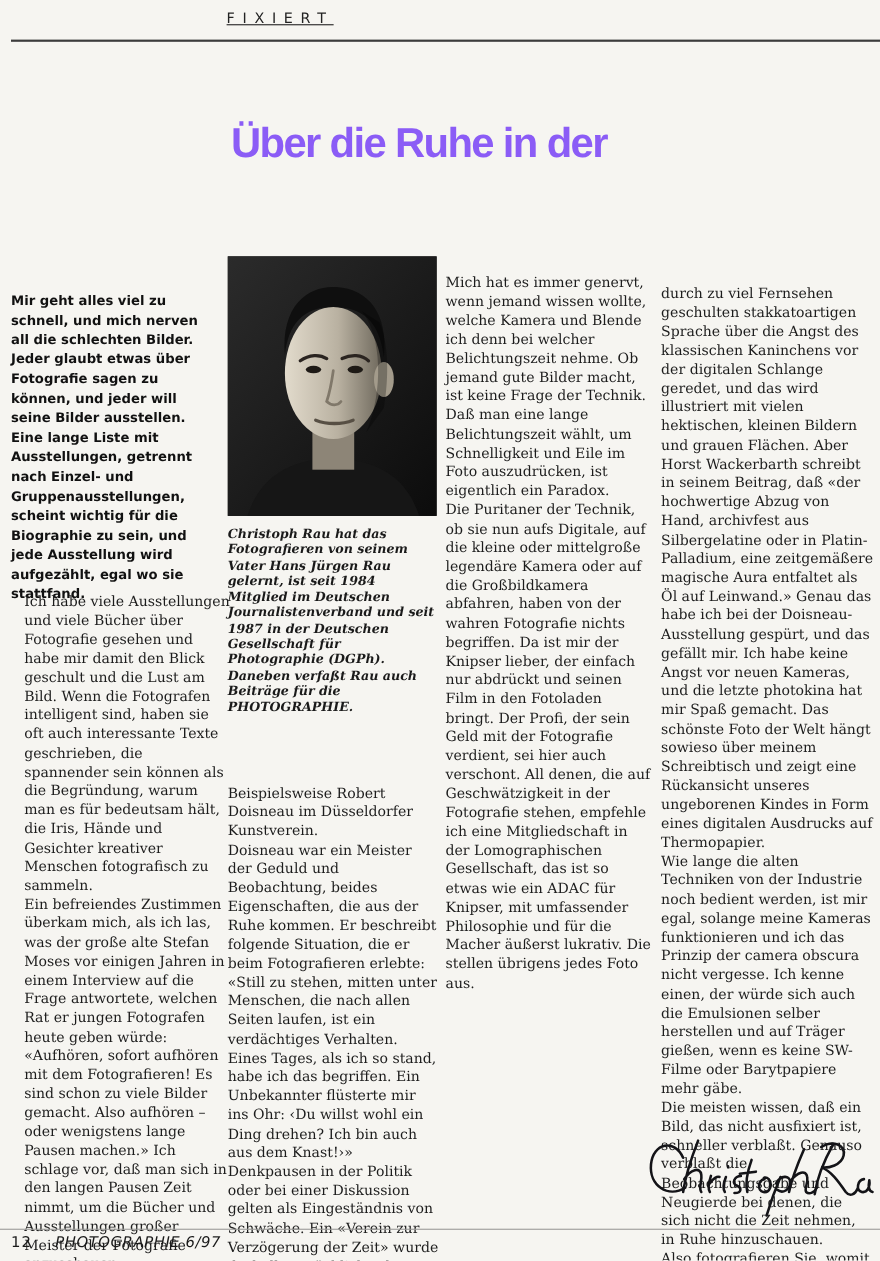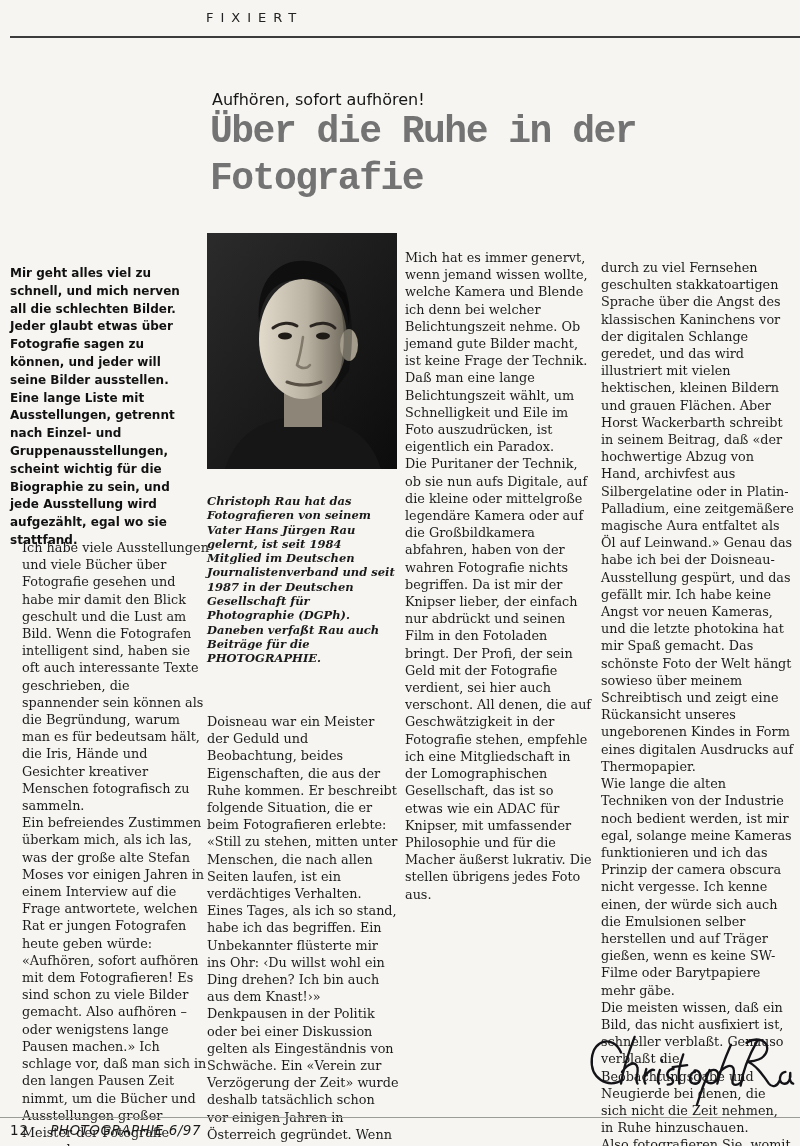--- a/index.html
+++ b/index.html
@@ -7,49 +7,49 @@
     width:800px; height:1146px; position:relative;
     background:#f6f5f1; color:#1c1c1c;
     font-family:"DejaVu Serif", serif;
     overflow:hidden;
   }
   .page { position:absolute; inset:0; }
 
   .section-label {
     position:absolute; left:206px; top:10px;
     font-family:"DejaVu Sans", sans-serif;
-    font-size:13px; letter-spacing:7px; font-weight:500; color:#232323;
+    font-size:13px; letter-spacing:7px; font-weight:500; color:#232323;text-decoration:underline;
   }
   .header-rule { position:absolute; left:10px; top:36px; width:790px; height:2px; background:#3c3c3c; }
 
   .kicker {
     position:absolute; left:212px; top:90px;
     font-family:"DejaVu Sans", sans-serif; font-size:16px; font-weight:500; color:#151515;
   }
   .title {
     position:absolute; left:210px; top:108px; margin:0; width:560px;
-    font-family:Liberation Mono, monospace; font-weight:800;
-    font-size:38px; line-height:47px; letter-spacing:-1.5px; color:#737373;
+    font-family:Liberation Sans, sans-serif; font-weight:800;
+    font-size:38px; line-height:47px; letter-spacing:-1.5px; color:#8b5cf6;
   }
 
   .col { position:absolute; font-size:12.8px; line-height:17.2px;margin-top:25px; }
   .col p { margin:0; }
 
   .intro-block { left:10px; top:240px; width:188px; }
   .intro {
     font-family:"DejaVu Sans", sans-serif; font-weight:700;
     font-size:12px; line-height:17.8px; color:#111;
   }
   .col1-body { left:22px; top:514px; width:188px; }
 
   .figure { position:absolute; left:207px; top:233px; width:190px; margin:0; }
   .photo { width:190px; height:236px; background:#101010; }
   .photo svg { display:block; }
   .caption {
-    margin-top:25px; font-style:italic; font-weight:700;
+    margin-top:9px; font-style:italic; font-weight:700;
     font-size:11.5px; line-height:14.3px; color:#1a1a1a;
   }
 
   .col2-body { left:207px; top:688px; width:192px; }
   .col3-body { left:405px; top:224px; width:190px; }
   .col4-body { left:601px; top:234px; width:193px; }
 
   .signature { position:absolute; left:586px; top:1024px; width:214px; height:92px; }
 
   .footer-rule { position:absolute; left:0px; top:1117px; width:800px; height:1px; background:#9b9b98; }
@@ -61,22 +61,21 @@
   .footer .mag { font-style:italic; letter-spacing:0.5px; }
 </style>
 </head>
 <body>
 
 <div class="page">
 
   <div class="section-label">FIXIERT</div>
   <div class="header-rule"></div>
 
-  <div class="kicker">Aufhören, sofort aufhören!</div>
-  <h1 class="title"><span>Über die Ruhe in der</span><br><span>Fotografie</span></h1>
+  <h1 class="title"><span>Über die Ruhe in der</span><br></h1>
 
   <div class="col intro-block">
     <p class="intro">Mir geht alles viel zu schnell, und mich nerven all die schlechten Bilder. Jeder glaubt etwas über Fotografie sagen zu können, und jeder will seine Bilder ausstellen. Eine lange Liste mit Ausstellungen, getrennt nach Einzel- und Gruppenausstellungen, scheint wichtig für die Biographie zu sein, und jede Ausstellung wird aufgezählt, egal wo sie stattfand.</p>
   </div>
 
   <div class="col col1-body">
     <p>Ich habe viele Ausstellungen und viele Bücher über Fotografie gesehen und habe mir damit den Blick geschult und die Lust am Bild. Wenn die Fotografen intelligent sind, haben sie oft auch interessante Texte geschrieben, die spannender sein können als die Begründung, warum man es für bedeutsam hält, die Iris, Hände und Gesichter kreativer Menschen fotografisch zu sammeln.</p>
     <p>Ein befreiendes Zustimmen überkam mich, als ich las, was der große alte Stefan Moses vor einigen Jahren in einem Interview auf die Frage antwortete, welchen Rat er jungen Fotografen heute geben würde: «Aufhören, sofort aufhören mit dem Fotografieren! Es sind schon zu viele Bilder gemacht. Also aufhören – oder wenigstens lange Pausen machen.» Ich schlage vor, daß man sich in den langen Pausen Zeit nimmt, um die Bücher und Ausstellungen großer Meister der Fotografie anzuschauen.</p>
   </div>
 
@@ -106,20 +105,21 @@
         <ellipse cx="116" cy="103" rx="7" ry="3.4" fill="#1e1a16"></ellipse>
         <path d="M96 104 C94 118 92 126 90 132 C94 136 100 136 103 132" stroke="#80786a" stroke-width="2.5" fill="none" stroke-linecap="round"></path>
         <path d="M80 149 C90 153 104 153 114 149" stroke="#574f44" stroke-width="3" fill="none" stroke-linecap="round"></path>
         <path d="M122 50 C140 72 142 122 126 160 L142 138 C147 108 146 78 138 60 Z" fill="rgba(0,0,0,0.28)"></path>
       </svg>
     </div>
     <figcaption class="caption">Christoph Rau hat das Fotografieren von seinem Vater Hans Jürgen Rau gelernt, ist seit 1984 Mitglied im Deutschen Journalistenverband und seit 1987 in der Deutschen Gesellschaft für Photographie (DGPh). Daneben verfaßt Rau auch Beiträge für die PHOTOGRAPHIE.</figcaption>
   </figure>
 
   <div class="col col2-body">
+    <p>Beispielsweise Robert Doisneau im Düsseldorfer Kunstverein.</p>
     <p>Doisneau war ein Meister der Geduld und Beobachtung, beides Eigenschaften, die aus der Ruhe kommen. Er beschreibt folgende Situation, die er beim Fotografieren erlebte: «Still zu stehen, mitten unter Menschen, die nach allen Seiten laufen, ist ein verdächtiges Verhalten. Eines Tages, als ich so stand, habe ich das begriffen. Ein Unbekannter flüsterte mir ins Ohr: ‹Du willst wohl ein Ding drehen? Ich bin auch aus dem Knast!›» Denkpausen in der Politik oder bei einer Diskussion gelten als Eingeständnis von Schwäche. Ein «Verein zur Verzögerung der Zeit» wurde deshalb tatsächlich schon vor einigen Jahren in Österreich gegründet. Wenn man heute etwas mit Bedacht tut, halten einen andere schnell für alt, behindert oder sonstwie beschränkt.</p>
   </div>
 
   <div class="col col3-body">
     <p>Mich hat es immer genervt, wenn jemand wissen wollte, welche Kamera und Blende ich denn bei welcher Belichtungszeit nehme. Ob jemand gute Bilder macht, ist keine Frage der Technik. Daß man eine lange Belichtungszeit wählt, um Schnelligkeit und Eile im Foto auszudrücken, ist eigentlich ein Paradox.</p>
     <p>Die Puritaner der Technik, ob sie nun aufs Digitale, auf die kleine oder mittelgroße legendäre Kamera oder auf die Großbildkamera abfahren, haben von der wahren Fotografie nichts begriffen. Da ist mir der Knipser lieber, der einfach nur abdrückt und seinen Film in den Fotoladen bringt. Der Profi, der sein Geld mit der Fotografie verdient, sei hier auch verschont. All denen, die auf Geschwätzigkeit in der Fotografie stehen, empfehle ich eine Mitgliedschaft in der Lomographischen Gesellschaft, das ist so etwas wie ein ADAC für Knipser, mit umfassender Philosophie und für die Macher äußerst lukrativ. Die stellen übrigens jedes Foto aus.</p>
   </div>
 
   <div class="col col4-body">
     <p>durch zu viel Fernsehen geschulten stakkatoartigen Sprache über die Angst des klassischen Kaninchens vor der digitalen Schlange geredet, und das wird illustriert mit vielen hektischen, kleinen Bildern und grauen Flächen. Aber Horst Wackerbarth schreibt in seinem Beitrag, daß «der hochwertige Abzug von Hand, archivfest aus Silbergelatine oder in Platin-Palladium, eine zeitgemäßere magische Aura entfaltet als Öl auf Leinwand.» Genau das habe ich bei der Doisneau-Ausstellung gespürt, und das gefällt mir. Ich habe keine Angst vor neuen Kameras, und die letzte photokina hat mir Spaß gemacht. Das schönste Foto der Welt hängt sowieso über meinem Schreibtisch und zeigt eine Rückansicht unseres ungeborenen Kindes in Form eines digitalen Ausdrucks auf Thermopapier.</p>

